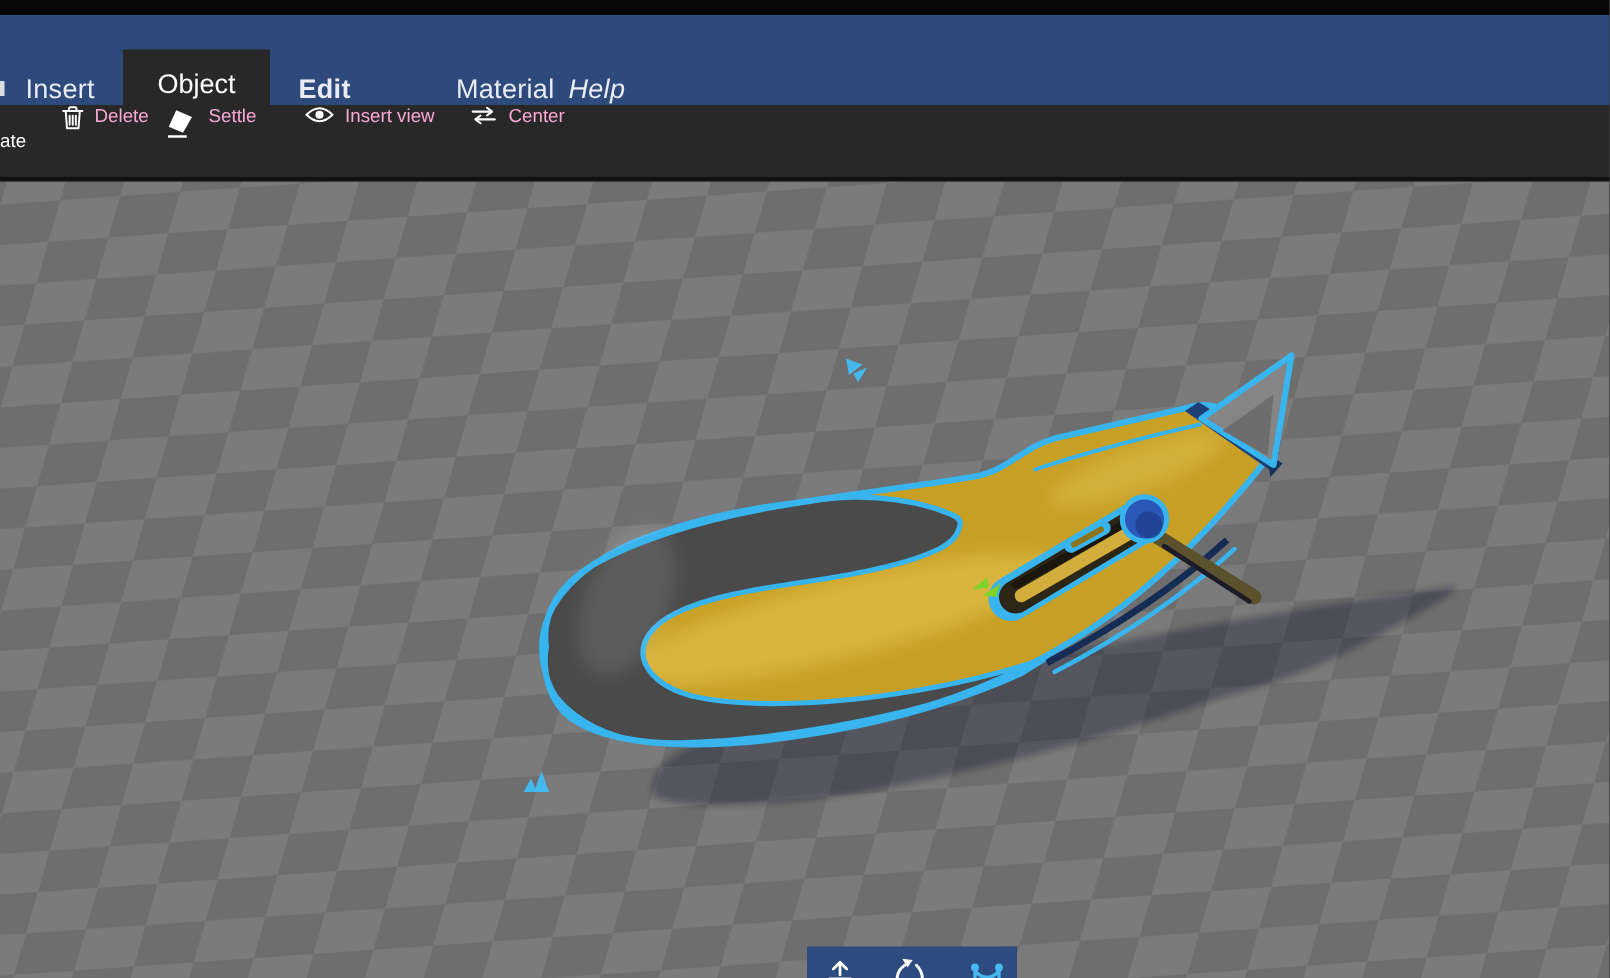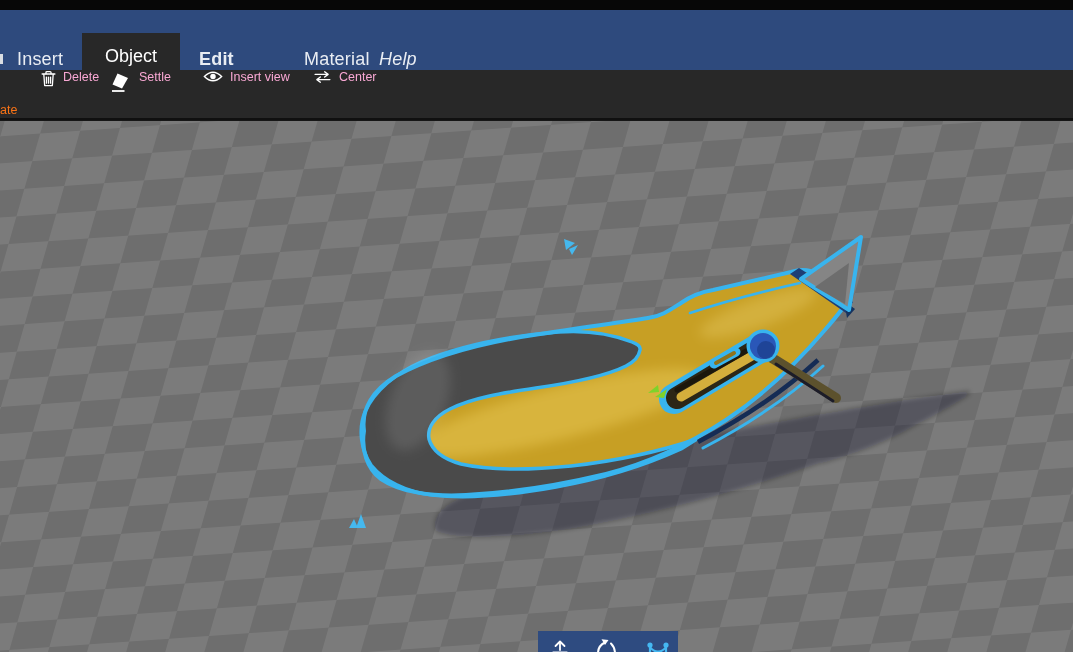--- a/index.html
+++ b/index.html
@@ -15,21 +15,21 @@
   .tab{position:absolute;top:28px;height:42px;display:flex;align-items:center;
        font-size:18px;color:#e9edf3;letter-spacing:.2px;cursor:default;}
   .tab-active-box{position:absolute;left:82px;top:23px;width:98px;height:47px;
        display:flex;align-items:center;justify-content:center;font-size:18px;color:#fff;}
   .tab-fragment{left:0;top:44px;width:3px;height:10px;background:#d9dde2;}
   .toolbar{left:0;top:70px;width:1073px;height:50px;border-bottom:2px solid #101010;box-sizing:border-box;}
   .tool{position:absolute;top:70px;height:48px;display:flex;align-items:flex-start;gap:7px;
         color:#f9a8d4;font-size:12.5px;cursor:default;}
   .tool svg{display:block;}
   .clipped-label{position:absolute;left:0;top:70px;height:48px;display:flex;align-items:center;
-        color:#f97316;font-size:12.5px;margin-top:16px;}
+        color:#ffffff;font-size:12.5px;}
   
   .viewport{left:0;top:120px;width:1073px;height:532px;border-top:1px solid #161616;box-sizing:border-box;}
   .scene{position:absolute;left:0;top:0;width:1073px;height:532px;}
   
   .gizmo{left:538px;top:631px;width:140px;height:34px;display:flex;align-items:flex-start;}
   .gizmo-btn{position:absolute;top:8px;}
 </style>
 </head>
 <body>
 

